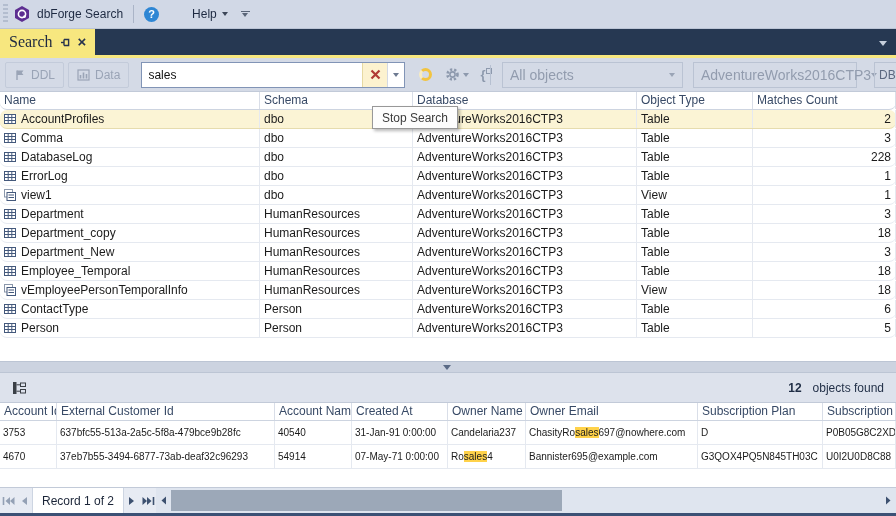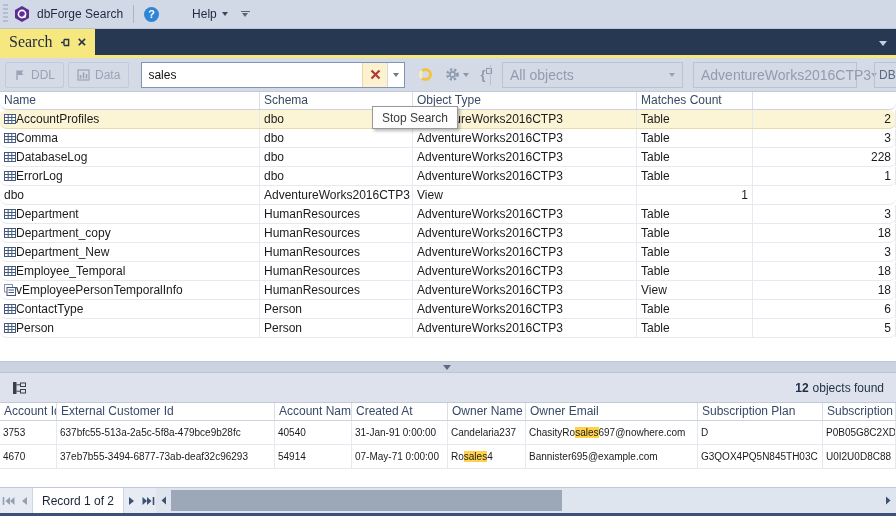--- a/index.html
+++ b/index.html
@@ -67,37 +67,37 @@
   
   .rgrid { position:absolute; top:92px; left:0; width:896px; height:269px; background:#fff; }
   .gridrow { display:grid; grid-template-columns:260px 153px 224px 116px 143px;border-radius:7px; }
   .rgrid .hrow { height:18px; border-bottom:1px solid #cdd4e0; color:#384a66; }
   .hcell { padding:1px 4px; border-right:1px solid #d9dee8; white-space:nowrap; overflow:hidden; }
   .rrow { height:19px; border-bottom:1px solid #e5e9f0; align-items:center; }
   .rrow .cell { padding:0 4px; border-right:1px solid #e5e9f0; white-space:nowrap; overflow:hidden;
     height:100%; display:flex; align-items:center; }
   .rrow .cell.num { justify-content:flex-end; }
   .rrow.selected { background:#fbf4d5; border-bottom-color:#e6dcae; }
-  .name-cell { }
+  .name-cell { gap:5px; }
 
   
   .tooltip { position:absolute; left:372px; top:106px; height:23px; padding:0 9px;
     background:#fdfdfd; border:1px solid #989898; box-shadow:2px 2px 3px rgba(0,0,0,.28);
     color:#3c3c3c; display:flex; align-items:center; z-index:20; }
 
   
   .splitter { position:absolute; top:361px; left:0; right:0; height:12px; background:#ccd3e0;
     border-top:1px solid #bcc5d4; border-bottom:1px solid #bcc5d4; }
   .splitter .tri { position:absolute; left:443px; top:3px; width:0; height:0;
     border-left:4.5px solid transparent; border-right:4.5px solid transparent; border-top:5px solid #5a6a85; }
 
   
   .btoolbar { position:absolute; top:373px; left:0; right:0; height:30px; background:#dde2ec;
     border-bottom:1px solid #c2cad8; display:flex; align-items:center; padding:0 12px; color:#1f2d45; }
-  .found { margin-left:auto; display:flex; gap:4px; align-items:center; }
+  .found { margin-left:auto; display:flex; gap:11px; align-items:center; }
   .found .count { font-weight:bold; }
 
   
   .dgrid { position:absolute; top:403px; left:0; width:896px; height:84px; background:#fff; }
   .dgridrow { display:grid; grid-template-columns:57px 218px 77px 96px 78px 172px 125px 73px; }
   .dgrid .hrow { height:18px; border-bottom:1px solid #cdd4e0; color:#384a66; }
   .drow { height:24px; border-bottom:1px solid #e5e9f0; }
   .drow .cell { padding:0 3px; border-right:1px solid #e5e9f0; white-space:nowrap; overflow:hidden;
     height:100%; display:flex; align-items:center; font-size:10px; }
   .hl { background:#ffd24a; }
@@ -199,20 +199,21 @@
     </div>
     <div class="db-cut">
       <span>DBl</span>
     </div>
   </div>
 
   <div class="rgrid">
     <div class="gridrow hrow">
       <div class="hcell">Name</div>
       <div class="hcell">Schema</div>
+      <div class="hcell">Database</div>
       <div class="hcell">Object Type</div>
       <div class="hcell">Matches Count</div>
     </div>
 
     <div class="gridrow rrow selected">
       <div class="cell name-cell">
         <svg width="12" height="12" viewBox="0 0 12 12">
             <rect x="0.5" y="1.5" width="11" height="9" fill="#fff" stroke="#44597c"></rect>
             <path d="M4.2 1.5 V10.5 M7.8 1.5 V10.5 M0.5 4.5 H11.5 M0.5 7.5 H11.5" stroke="#44597c" stroke-width="1"></path>
           </svg>
@@ -260,20 +261,29 @@
           </svg>
         <span>ErrorLog</span>
       </div>
       <div class="cell">dbo</div>
       <div class="cell">AdventureWorks2016CTP3</div>
       <div class="cell">Table</div>
       <div class="cell num">1</div>
     </div>
 
     <div class="gridrow rrow">
+      <div class="cell name-cell">
+        <svg width="12" height="12" viewBox="0 0 12 12">
+            <rect x="0.5" y="0.5" width="8" height="7.5" fill="#fff" stroke="#6b7document" stroke-width="0"></rect>
+            <rect x="0.5" y="0.5" width="8" height="7.5" fill="#fff" stroke="#8a97ab"></rect>
+            <rect x="3" y="3.5" width="8.5" height="8" fill="#fff" stroke="#44597c"></rect>
+            <path d="M4.5 6 H10 M4.5 8.5 H10" stroke="#44597c"></path>
+          </svg>
+        <span>view1</span>
+      </div>
       <div class="cell">dbo</div>
       <div class="cell">AdventureWorks2016CTP3</div>
       <div class="cell">View</div>
       <div class="cell num">1</div>
     </div>
 
     <div class="gridrow rrow">
       <div class="cell name-cell">
         <svg width="12" height="12" viewBox="0 0 12 12">
             <rect x="0.5" y="1.5" width="11" height="9" fill="#fff" stroke="#44597c"></rect>

